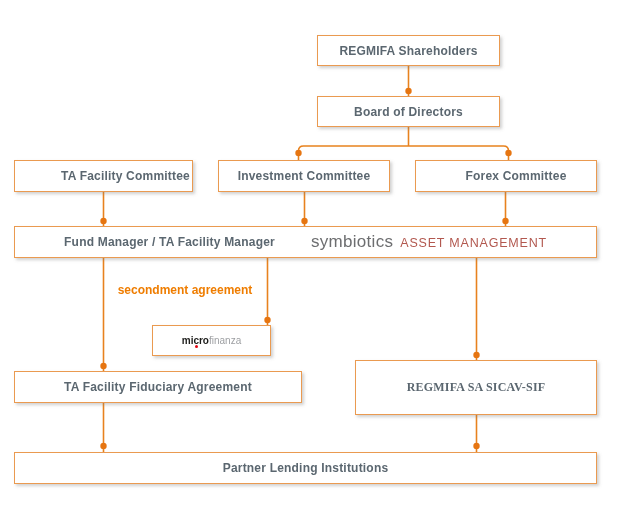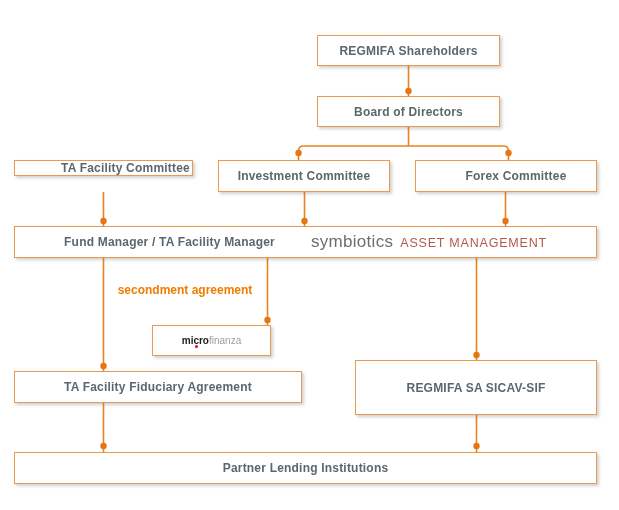--- a/index.html
+++ b/index.html
@@ -24,27 +24,27 @@
   .node .lbl{
     color:#5b6770;
     font-weight:bold;
     font-size:12px;
     letter-spacing:0.2px;
     white-space:nowrap;
   }
   
   .n-shareholders{left:317px;top:35px;width:183px;height:31px;}
   .n-board{left:317px;top:96px;width:183px;height:31px;}
-  .n-ta-committee{left:14px;top:160px;width:179px;height:16px;padding-left:44px;}
+  .n-ta-committee{left:14px;top:160px;width:179px;height:32px;padding-left:44px;}
   .n-investment-committee{left:218px;top:160px;width:172px;height:32px;}
   .n-forex-committee{left:415px;top:160px;width:182px;height:32px;padding-left:20px;}
   .n-fund-manager{left:14px;top:226px;width:583px;height:32px;gap:12px;}
   .n-microfinanza{left:152px;top:325px;width:119px;height:31px;}
   .n-fiduciary{left:14px;top:371px;width:288px;height:32px;}
-  .n-regmifa-sa{left:355px;top:360px;width:242px;height:55px;}
+  .n-regmifa-sa{left:355px;top:360px;width:242px;height:55px;font-family:Liberation Serif, serif;}
   .n-partner{left:14px;top:452px;width:583px;height:32px;}
 
   .secondment{
     position:absolute;left:103px;top:283px;width:164px;
     text-align:center;
     color:#ef7d00;font-weight:bold;font-size:12px;
     z-index:2;white-space:nowrap;
   }
   
   .sym-logo{display:flex;align-items:baseline;gap:7px;white-space:nowrap;}

